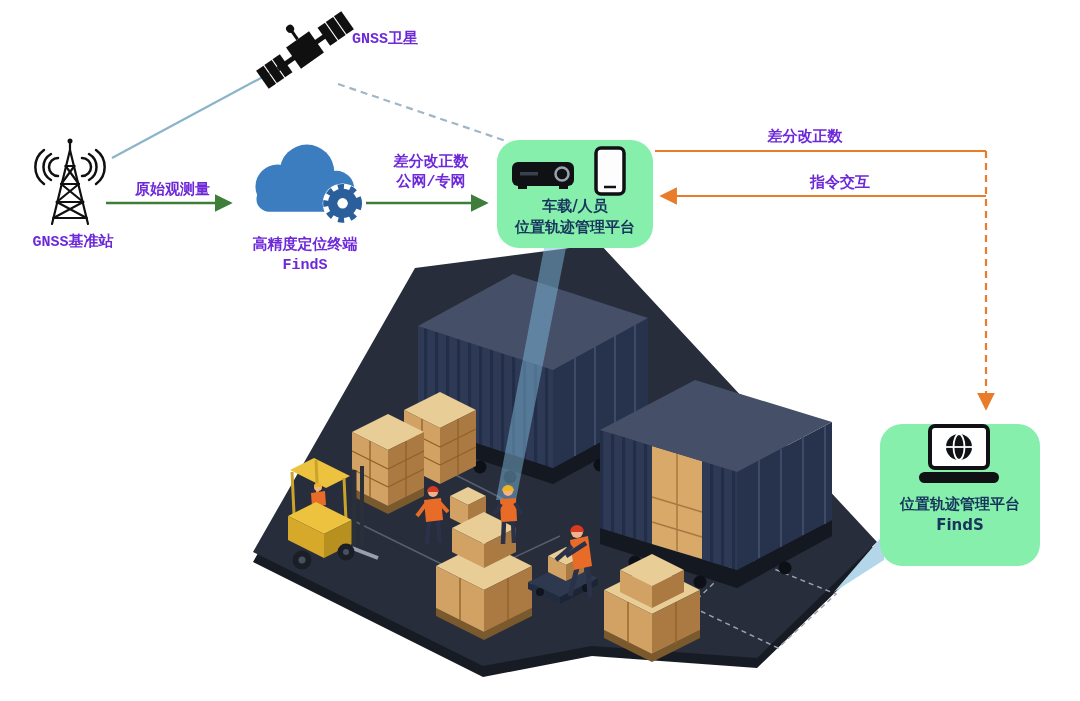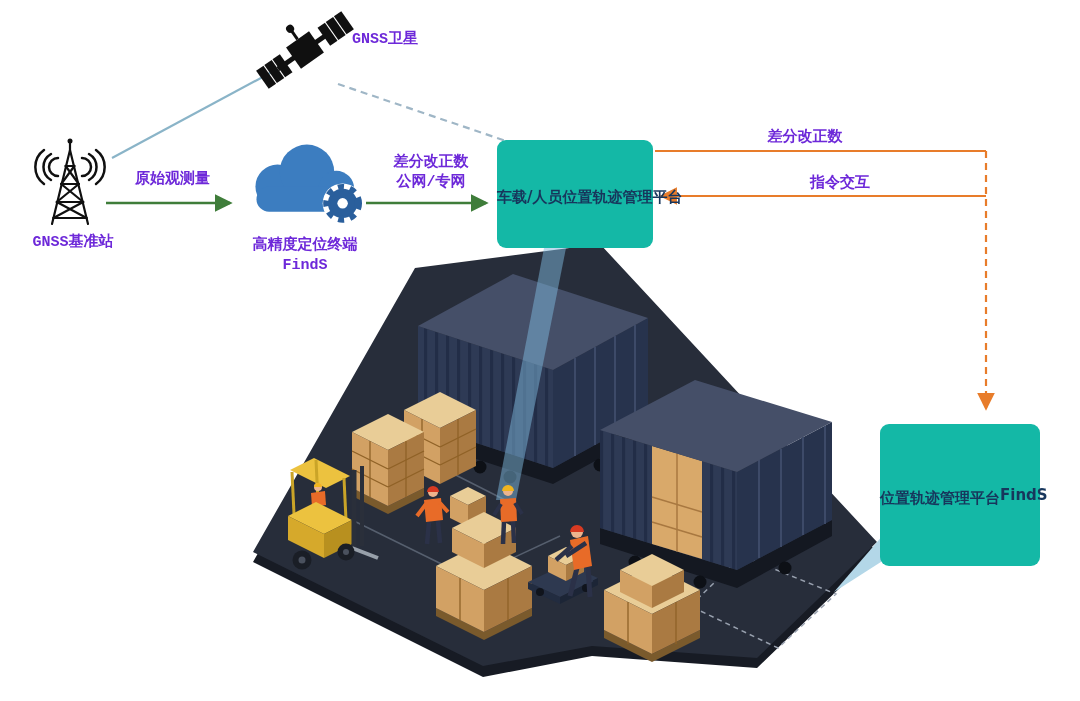--- a/index.html
+++ b/index.html
@@ -2,22 +2,22 @@
 <html><head>
 <meta charset="utf-8">
 <style>
   * { margin:0; padding:0; box-sizing:border-box; }
   html,body { background:#ffffff; font-family:"DejaVu Sans","Liberation Sans",sans-serif; }
   #stage { position:relative; width:1080px; height:701px; background:#ffffff; overflow:hidden; }
   #scene-svg { position:absolute; left:0; top:0; width:1080px; height:701px; z-index:1; }
   .label { position:absolute; z-index:3; color:#6d28d9; font-weight:bold; font-size:15px;
            line-height:1.3; text-align:center; white-space:nowrap;font-family:Liberation Mono, monospace; }
   .label.two-line span { display:block; }
-  .bubble { position:absolute; z-index:2; background:#14b8a6; border-radius:9px;
-            display:flex; align-items:center; }
+  .bubble { position:absolute; z-index:2; background:#86efac; border-radius:22px;
+            display:flex; flex-direction:column; align-items:center; }
   .bubble .txt { color:#17365c; font-weight:bold; font-size:15px; line-height:1.4;
                  text-align:center; white-space:nowrap; }
   .icon-abs { position:absolute; z-index:2; }
 </style>
 </head>
 <body>
 
 <div id="stage">
 
   <svg id="scene-svg" viewBox="0 0 1080 701" xmlns="http://www.w3.org/2000/svg">
@@ -316,21 +316,21 @@
       <rect x="14" y="48" width="80" height="11" rx="5.5" fill="#0f1115"></rect>
     </svg>
     <div class="txt" style="margin-top:6px;">位置轨迹管理平台</div>
     <div class="txt">FindS</div>
   </div>
 
   <div class="label" style="left:352px; top:30px;">GNSS卫星</div>
 
   <div class="label" style="left:8px; top:233px; width:130px;">GNSS基准站</div>
 
-  <div class="label" style="left:110px; top:170px; width:125px;">原始观测量</div>
+  <div class="label" style="left:110px; top:181px; width:125px;">原始观测量</div>
 
   <div class="label two-line" style="left:230px; top:236px; width:150px;">
     <span>高精度定位终端</span>
     <span>FindS</span>
   </div>
 
   <div class="label two-line" style="left:375px; top:153px; width:112px;">
     <span>差分改正数</span>
     <span>公网/专网</span>
   </div>

